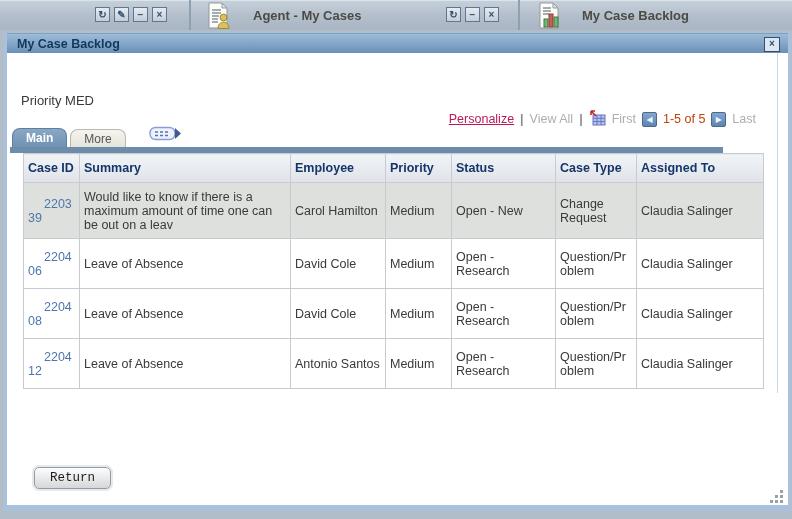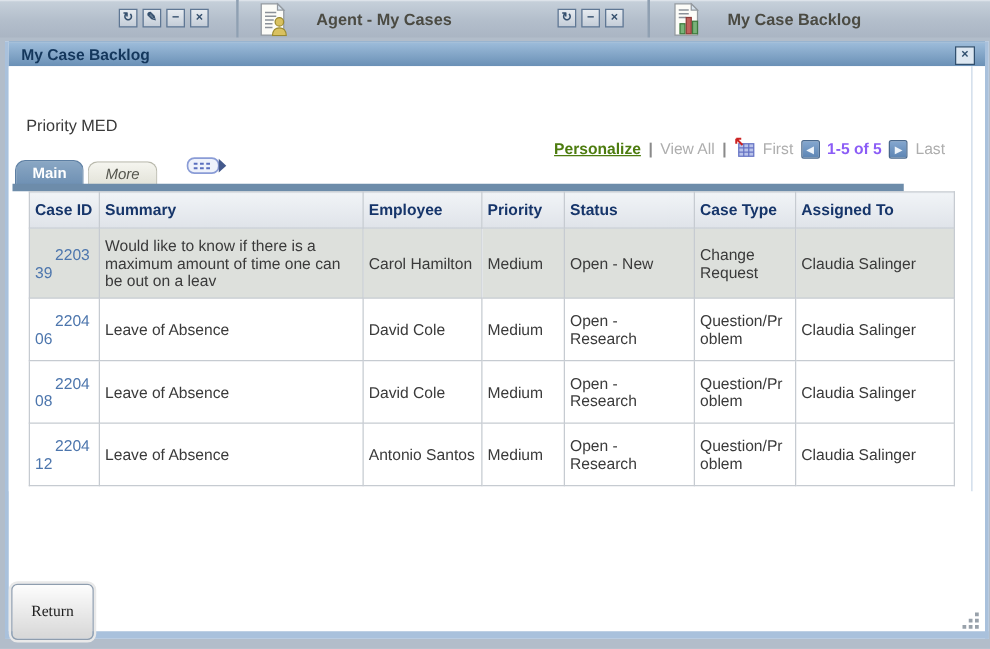--- a/index.html
+++ b/index.html
@@ -34,55 +34,55 @@
       border:1px solid #31506f;color:#31506f;font-size:10px;font-weight:bold;line-height:12px;
       text-align:center;cursor:pointer;}
   .modal-body{position:relative;width:100%;height:340px;background:#fff;}
   .inner-edge{position:absolute;top:0;right:10px;width:1px;height:100%;background:#c9d8e8;}
 
   .priority-label{position:absolute;left:14px;top:40px;font-size:13px;color:#3a3a3a;}
 
   
   .grid-toolbar{position:absolute;top:56px;right:32px;display:flex;align-items:center;gap:6px;
       font-size:12.5px;white-space:nowrap;}
-  .lnk-personalize{color:#4d7c0f;font-weight:bold;text-decoration:underline;cursor:pointer;}
+  .lnk-personalize{color:#be185d;font-weight:normal;text-decoration:underline;cursor:pointer;}
   .tb-sep{color:#8a8a8a;font-weight:bold;}
   .lnk-disabled{color:#aeaeae;}
-  .pager-range{color:#8b5cf6;font-weight:bold;}
+  .pager-range{color:#c2410c;font-weight:normal;}
   .nav-btn{width:15px;height:15px;box-sizing:border-box;border:1px solid #49688c;border-radius:2px;
       background:linear-gradient(#84a7cf,#5d85b4);color:#eef4fa;font-size:8px;line-height:13px;
       text-align:center;cursor:pointer;}
   .excel-icon{cursor:pointer;display:inline-block;}
 
   
   .tab-row{position:absolute;left:5px;top:74px;height:21px;display:flex;align-items:flex-end;gap:3px;}
   .tab{box-sizing:border-box;border-radius:8px 8px 0 0;padding:0 13px;font-size:12px;cursor:pointer;}
   .tab-active{height:20px;line-height:19px;background:linear-gradient(#8aa7c4,#6e90b3);
       border:1px solid #5d7fa3;border-bottom:none;color:#fff;font-weight:bold;}
   .tab-inactive{height:19px;line-height:18px;background:linear-gradient(#f5f5ef,#e3e3d9);
-      border:1px solid #b8b8ab;border-bottom:none;color:#55564e;font-style:italic;}
+      border:1px solid #b8b8ab;border-bottom:none;color:#55564e;}
   .show-cols{margin-left:20px;margin-bottom:2px;cursor:pointer;}
 
   .grid-topbar{position:absolute;left:3px;top:94px;width:713px;height:6px;background:#6d8caa;}
 
   
   table.case-grid{position:absolute;left:16px;top:100px;width:740px;border-collapse:collapse;
       table-layout:fixed;font-size:12.5px;color:#3a3a3a;}
   .case-grid th{background:linear-gradient(#f1f4f7,#dfe3e9);color:#16356a;font-weight:bold;
       text-align:left;padding:2px 4px;border:1px solid #c6cbd1;height:24px;cursor:pointer;}
   .case-grid td{border:1px solid #c6cbd1;padding:2px 4px;vertical-align:middle;background:#fff;
       overflow:hidden;word-wrap:break-word;}
   .case-grid tr.hl td{background:#dde0dc;}
   .case-grid tr.r-tall{height:56px;}
   .case-grid tr.r{height:50px;}
   .case-link{color:#4d76ad;cursor:pointer;margin-left:16px;}
 
   
-  .return-btn{position:absolute;left:2px;top:414px;padding:14px 15px;font-size:12.5px;color:#1d1d1d;
-      font-family:Liberation Serif, serif;background:linear-gradient(#fdfdfd,#d7d7d7);
+  .return-btn{position:absolute;left:27px;top:414px;padding:3px 15px;font-size:12.5px;color:#1d1d1d;
+      font-family:Liberation Mono, monospace;background:linear-gradient(#fdfdfd,#d7d7d7);
       border:1px solid #8e9dae;border-radius:5px;box-shadow:0 0 0 2px #e9e9e9;cursor:pointer;}
 
   
   .grip{position:absolute;width:12px;height:12px;}
   .grip-modal{right:5px;top:438px;}
   .grip::before{content:"";position:absolute;right:0;bottom:0;width:3px;height:3px;background:#98a1aa;
       box-shadow:-5px 0 #98a1aa,-10px 0 #98a1aa,0 -5px #98a1aa,-5px -5px #98a1aa,0 -10px #98a1aa;}
 </style>
 </head>
 <body>

